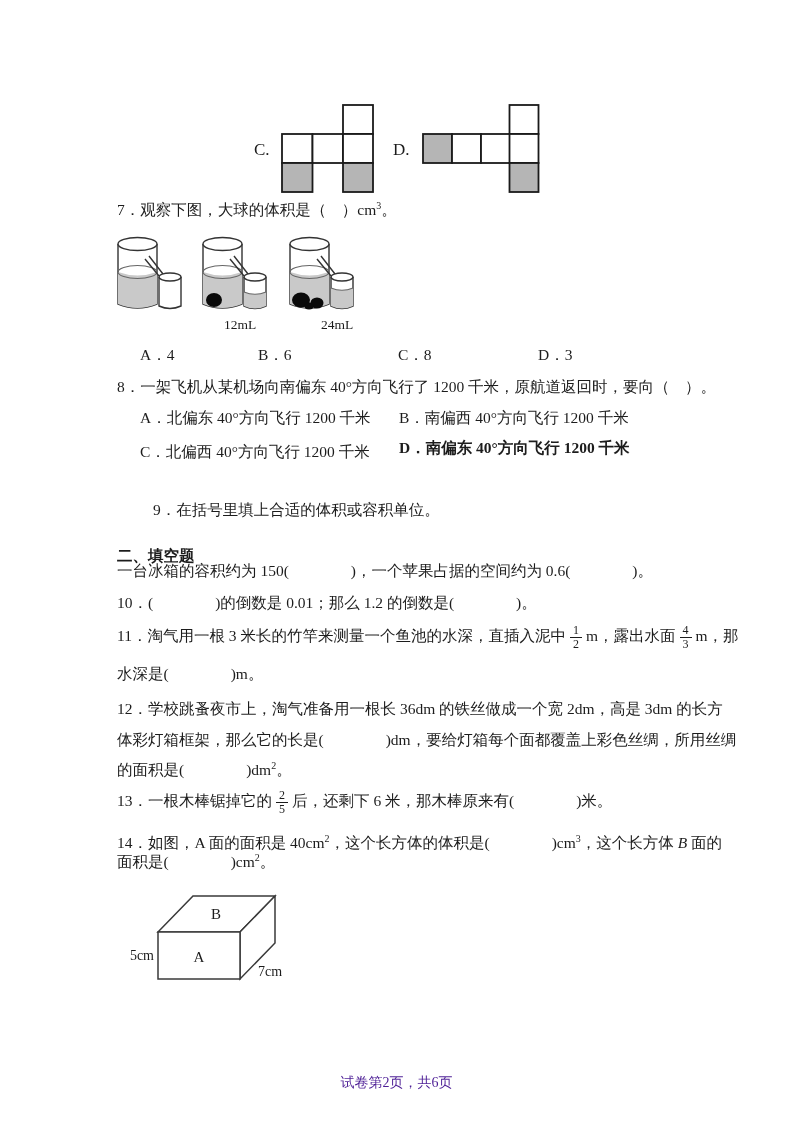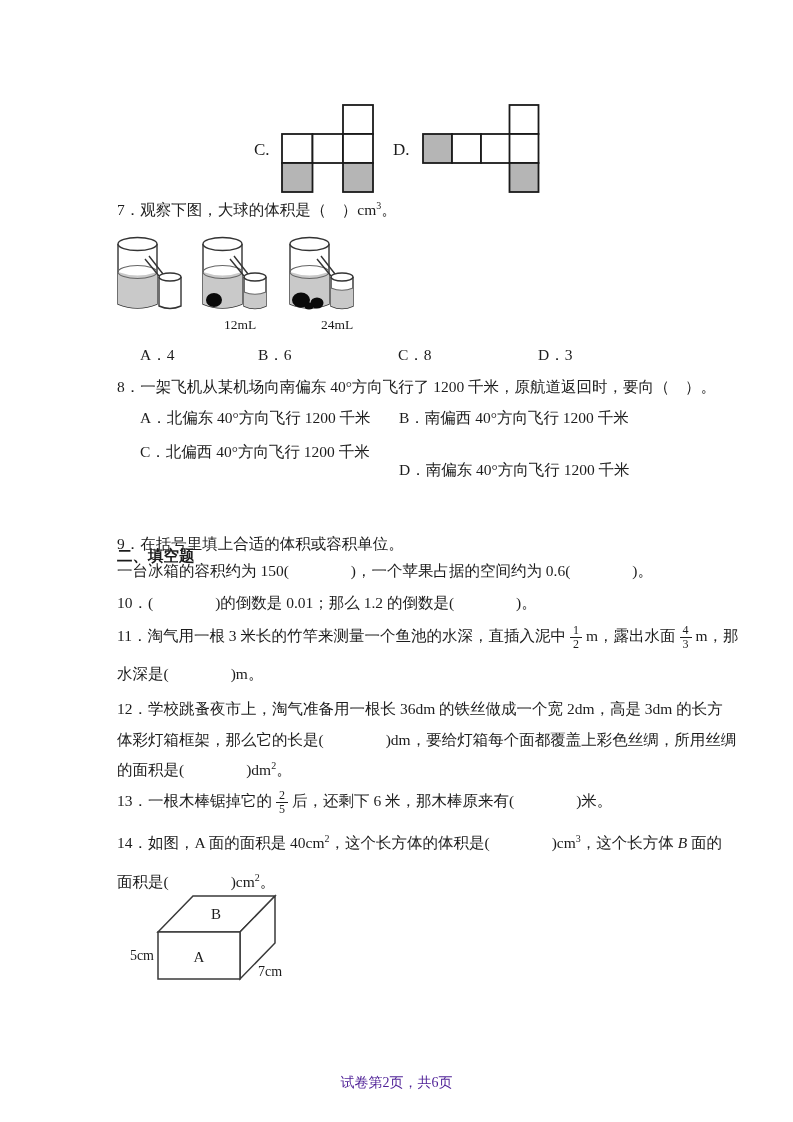--- a/index.html
+++ b/index.html
@@ -96,25 +96,25 @@
 
   <div class="opt" style="top:345px;left:140px;">A．4</div>
   <div class="opt" style="top:345px;left:258px;">B．6</div>
   <div class="opt" style="top:345px;left:398px;">C．8</div>
   <div class="opt" style="top:345px;left:538px;">D．3</div>
 
   <div class="ln" style="top:377px;">8．一架飞机从某机场向南偏东 40°方向飞行了 1200 千米，原航道返回时，要向（　）。</div>
   <div class="opt" style="top:408px;left:140px;">A．北偏东 40°方向飞行 1200 千米</div>
   <div class="opt" style="top:408px;left:399px;">B．南偏西 40°方向飞行 1200 千米</div>
   <div class="opt" style="top:442px;left:140px;">C．北偏西 40°方向飞行 1200 千米</div>
-  <div class="opt" style="top:460px;left:399px;">D．南偏东 40°方向飞行 1200 千米</div>
+  <div class="opt" style="top:438px;left:399px;font-weight:bold;">D．南偏东 40°方向飞行 1200 千米</div>
 
   <div class="ln bold" style="top:506px;">二、填空题</div>
 
-  <div class="ln" style="top:534px;">9．在括号里填上合适的体积或容积单位。</div>
+  <div class="ln" style="top:500px;margin-left:36px;">9．在括号里填上合适的体积或容积单位。</div>
   <div class="ln" style="top:561px;">一台冰箱的容积约为 150(　　　　)，一个苹果占据的空间约为 0.6(　　　　)。</div>
 
   <div class="ln" style="top:593px;">10．(　　　　)的倒数是 0.01；那么 1.2 的倒数是(　　　　)。</div>
 
   <div class="ln" style="top:624px;">
     <span>11．淘气用一根 3 米长的竹竿来测量一个鱼池的水深，直插入泥中</span><span class="frac"><span class="num">1</span><span class="den">2</span></span><span>m，露出水面</span><span class="frac"><span class="num">4</span><span class="den">3</span></span><span>m，那</span>
   </div>
   <div class="ln" style="top:664px;">水深是(　　　　)m。</div>
 
   <div class="ln" style="top:699px;">12．学校跳蚤夜市上，淘气准备用一根长 36dm 的铁丝做成一个宽 2dm，高是 3dm 的长方</div>
@@ -123,21 +123,21 @@
     <span>的面积是(　　　　)dm</span><sup>2</sup><span>。</span>
   </div>
 
   <div class="ln" style="top:789px;">
     <span>13．一根木棒锯掉它的</span><span class="frac"><span class="num">2</span><span class="den">5</span></span><span>后，还剩下 6 米，那木棒原来有(　　　　)米。</span>
   </div>
 
   <div class="ln" style="top:833px;">
     <span>14．如图，A 面的面积是 40cm</span><sup>2</sup><span>，这个长方体的体积是(　　　　)cm</span><sup>3</sup><span>，这个长方体 </span><span class="var">B</span><span> 面的</span>
   </div>
-  <div class="ln" style="top:872px;">
+  <div class="ln" style="top:852px;">
     <span>面积是(　　　　)cm</span><sup>2</sup><span>。</span>
   </div>
 
   <svg style="left:110px;top:888px;" width="200" height="100" viewBox="0 0 200 100">
     <g stroke="#3a3a3a" stroke-width="1.5" fill="#ffffff" stroke-linejoin="miter">
       <polygon points="48,44 83,8 165,8 130,44"></polygon>
       <polygon points="130,44 165,8 165,55 130,91"></polygon>
       <rect x="48" y="44" width="82" height="47"></rect>
     </g>
     <text x="106" y="31" font-size="15" text-anchor="middle">B</text>

